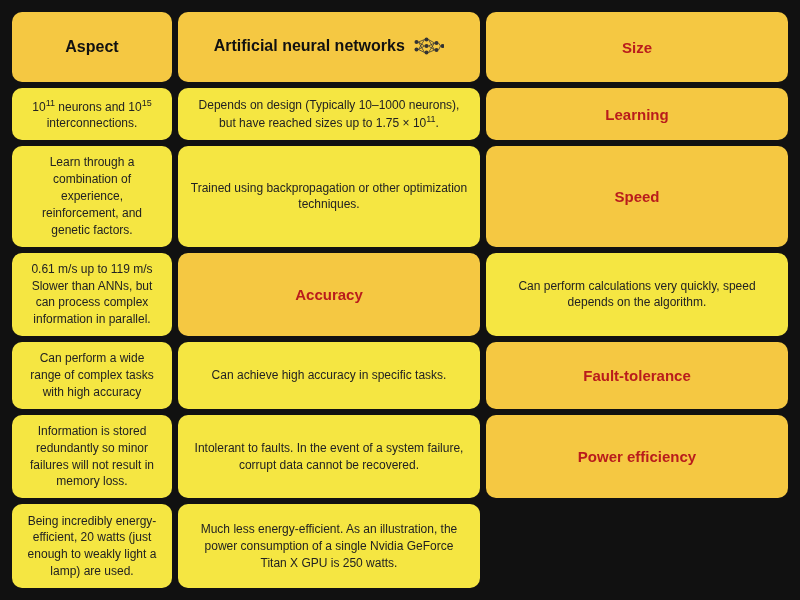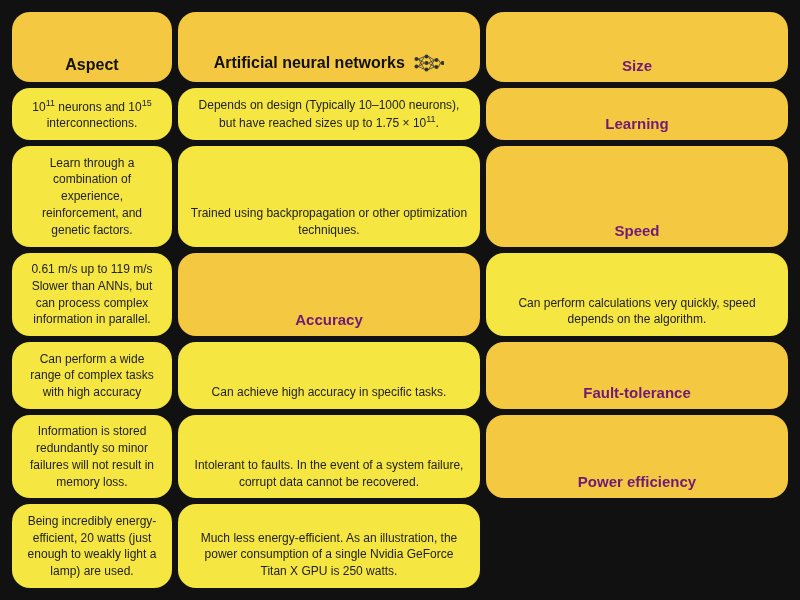--- a/index.html
+++ b/index.html
@@ -25,41 +25,41 @@
 
     .table-grid {
       display: grid;
       grid-template-columns: 160px 1fr 1fr;
       gap: 6px;
       height: 100%;
     }
 
     .cell {
       background: #f5e642;
-      border-radius: 18px;
+      border-radius: 10px;
       display: flex;
-      align-items: flex-end;
+      align-items: center;
       justify-content: center;
       padding: 8px 12px;
       text-align: center;
     }
 
     .cell-header {
       background: #f5c842;
       font-weight: bold;
       font-size: 16px;
       color: #111;
       min-height: 70px;
     }
 
     .cell-aspect {
       background: #f5c842;
       font-weight: bold;
       font-size: 15px;
-      color: #701a75;
+      color: #b91c1c;
     }
 
     .cell-text {
       font-size: 12px;
       color: #222;
       line-height: 1.4;
     }
 
     .cell-text sup {
       font-size: 9px;

